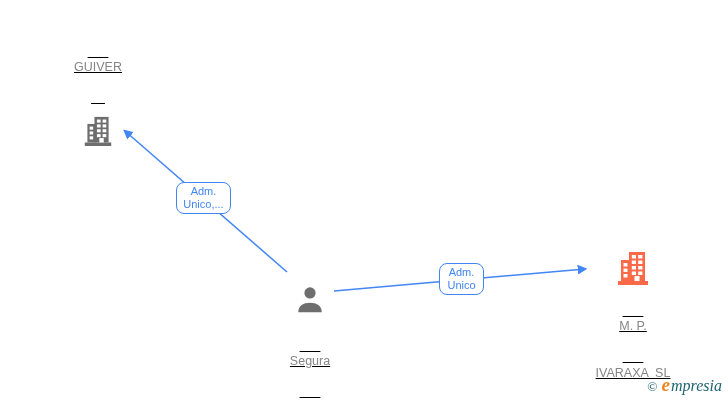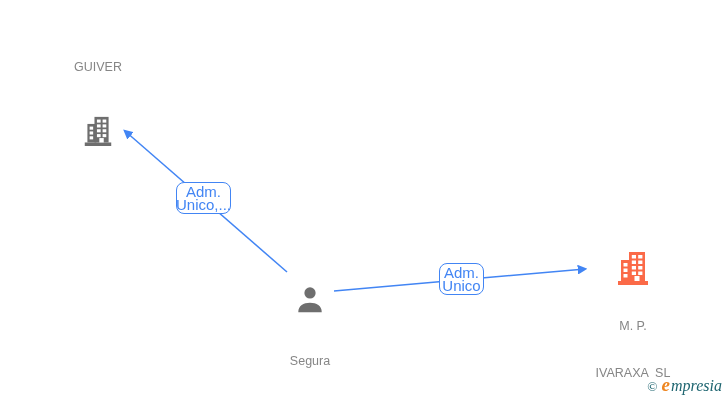--- a/index.html
+++ b/index.html
@@ -2,38 +2,38 @@
 <html><head>
 <meta charset="utf-8">
 <style>
   html,body { margin:0; padding:0; background:#ffffff; }
   .canvas {
     position:relative; width:728px; height:400px; background:#ffffff;
     overflow:hidden; font-family:"Liberation Sans", sans-serif;
   }
   .edges-layer { position:absolute; left:0; top:0; width:728px; height:400px; }
 
-  .node { position:absolute; display:flex; flex-direction:column; align-items:center; cursor:pointer; }
+  .node { position:absolute; display:flex; flex-direction:column; align-items:center; cursor:pointer;text-decoration:underline; }
   #node-guiver  { left:28px;  top:29px;  width:140px; }
   #node-person  { left:250px; top:285px; width:120px; }
   #node-ivaraxa { left:573px; top:250px; width:120px; }
 
   .node-label { color:#868686; font-size:12.5px; line-height:15.5px; text-align:center; white-space:pre; }
   #node-guiver  .node-icon { margin-top:7px; }
   #node-person  .node-label { margin-top:8px; }
   #node-ivaraxa .node-label { margin-top:2px; }
 
   .node-icon { display:block; line-height:0; }
   .icon-gray   { color:#6e6e6e; }
   .icon-orange { color:#fb6a48; }
 
   .edge-label {
     position:absolute; box-sizing:border-box; background:#ffffff;
     border:1.5px solid #4285f4; border-radius:8px; color:#4285f4;
-    font-size:15px; line-height:13.5px; display:flex; flex-direction:column;
+    font-size:11px; line-height:13.5px; display:flex; flex-direction:column;
     justify-content:center; align-items:center; text-align:center; cursor:pointer;
   }
   #edge-label-1 { left:176px; top:182px; width:55px; height:32px; }
   #edge-label-2 { left:439px; top:263px; width:45px; height:32px; }
 
   .watermark {
     position:absolute; right:6px; bottom:4px; display:flex; align-items:baseline;
     font-family:"Liberation Serif", serif; font-style:italic; font-size:16px;
     color:#1e6570; cursor:pointer;
   }

